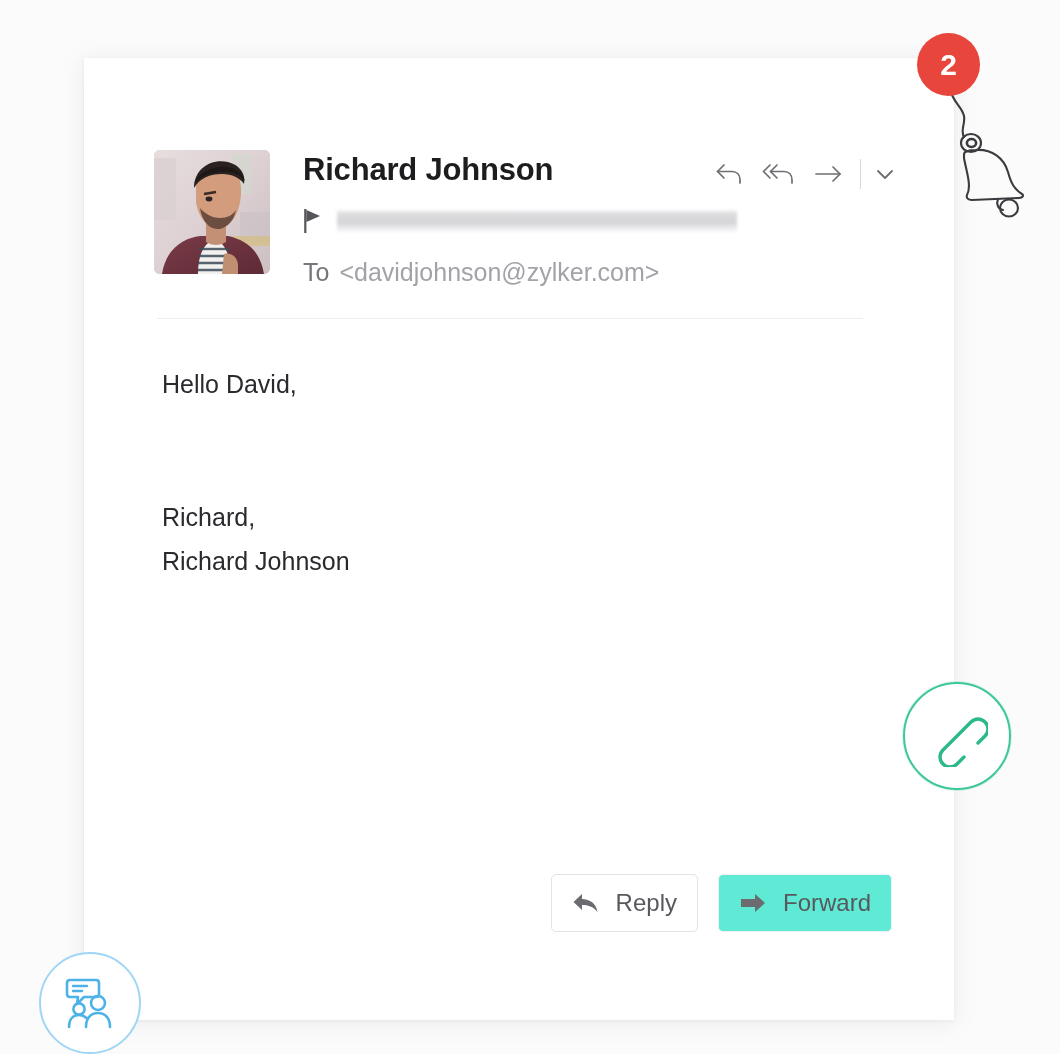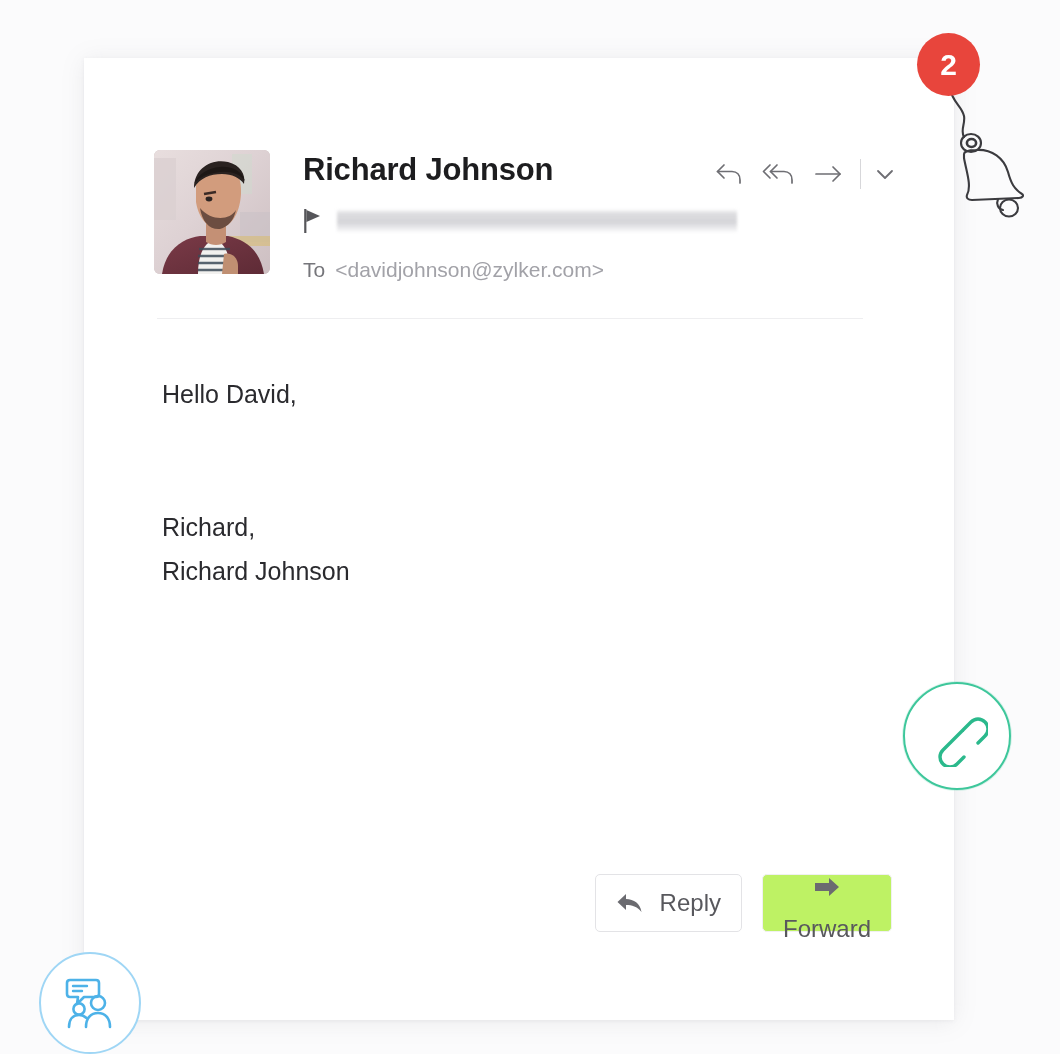--- a/index.html
+++ b/index.html
@@ -116,40 +116,40 @@
                  rgba(238,238,240,0.55) 92%,
                  rgba(255,255,255,0) 100%);
     filter: blur(1.6px);
     border-radius: 2px;
   }
 
   .to-row {
     position: absolute;
     left: 219px;
     top: 200px;
-    font-size: 21px;
+    font-size: 25px;
     white-space: nowrap;
   }
   .to-label { color: #76767b; }
   .to-address { color: #a2a2a8; margin-left: 10px; }
 
   .hdr-divider {
     position: absolute;
     left: 73px;
     top: 260px;
     width: 706px;
     height: 1px;
     background: #eeeef0;
   }
 
   
   .mail-body {
     position: absolute;
     left: 78px;
-    top: 314px;
+    top: 304px;
     width: 720px;
     font-size: 25px;
     line-height: 44.5px;
     color: #2a2a2e;
   }
   .mail-body p { margin: 0; }
   .body-gap { height: 44px; }
   .sig-line { white-space: nowrap; }
 
   
@@ -174,23 +174,22 @@
     font-size: 24px;
     color: #58585d;
     cursor: pointer;
     box-sizing: border-box;
   }
   .btn-reply {
     background: #ffffff;
     border: 1px solid #e3e3e6;
   }
   .btn-forward {
-    background: #bef264;
+    background: #5eead4;
     border: 1px solid #f0f0f1;
-    flex-direction: column;
   }
   .btn svg { display: block; }
 
   
   .notif-badge {
     position: absolute;
     left: 917px;
     top: 33px;
     width: 63px;
     height: 63px;

